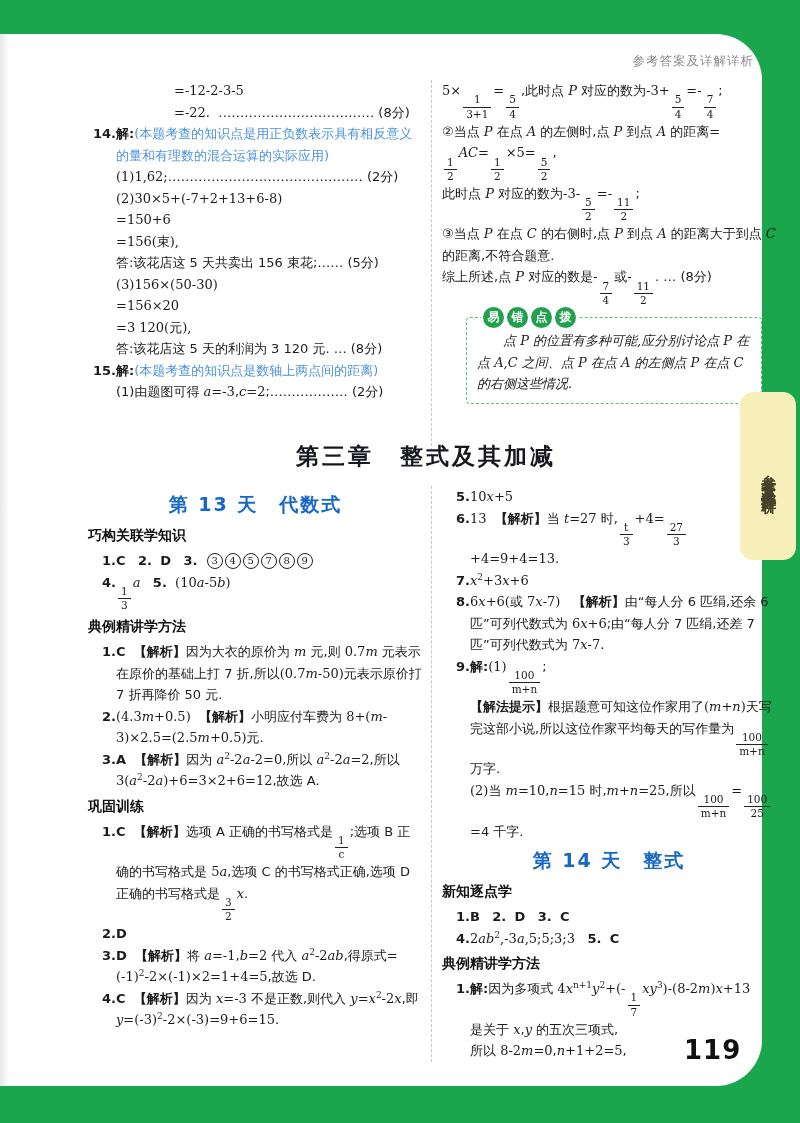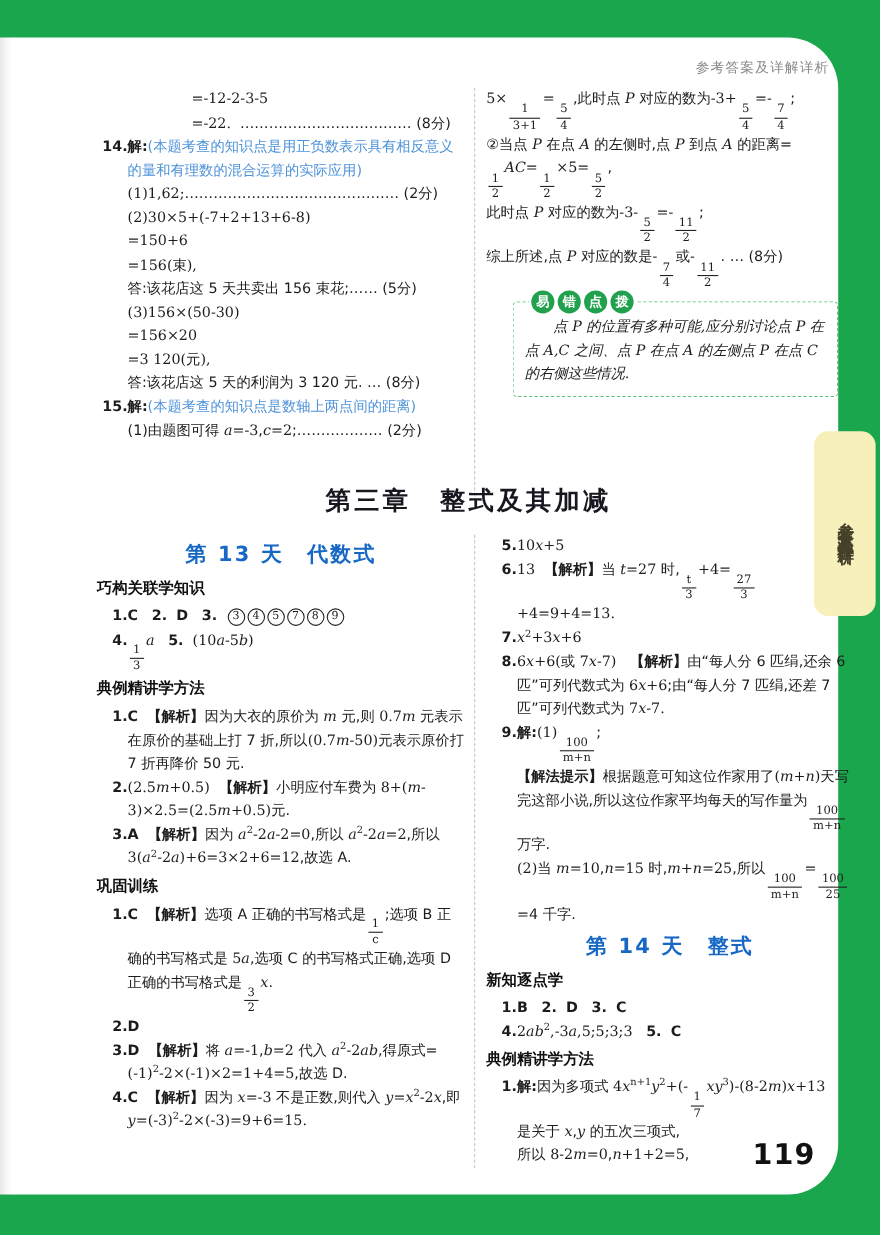--- a/index.html
+++ b/index.html
@@ -128,20 +128,21 @@
           </div>
         </div>
       </div>
     <div class="colR">
         <div class="it">
           <div class="ibody">
             <div class="p"><span class="mm">5×</span><span class="fr"><span class="n">1</span><span class="d">3+1</span></span><span class="mm">=</span><span class="fr"><span class="n">5</span><span class="d">4</span></span><span class="t">,此时点 </span><span class="vv">P</span><span class="t"> 对应的数为</span><span class="mm">-3+</span><span class="fr"><span class="n">5</span><span class="d">4</span></span><span class="mm">=-</span><span class="fr"><span class="n">7</span><span class="d">4</span></span><span class="t">;</span></div>
             <div class="p"><span class="t">②当点 </span><span class="vv">P</span><span class="t"> 在点 </span><span class="vv">A</span><span class="t"> 的左侧时,点 </span><span class="vv">P</span><span class="t"> 到点 </span><span class="vv">A</span><span class="t"> 的距离=</span></div>
             <div class="p"><span class="fr"><span class="n">1</span><span class="d">2</span></span><span class="vv">AC</span><span class="mm">=</span><span class="fr"><span class="n">1</span><span class="d">2</span></span><span class="mm">×5=</span><span class="fr"><span class="n">5</span><span class="d">2</span></span><span class="t">,</span></div>
             <div class="p"><span class="t">此时点 </span><span class="vv">P</span><span class="t"> 对应的数为</span><span class="mm">-3-</span><span class="fr"><span class="n">5</span><span class="d">2</span></span><span class="mm">=-</span><span class="fr"><span class="n">11</span><span class="d">2</span></span><span class="t">;</span></div>
+            <div class="p"><span class="t">③当点 </span><span class="vv">P</span><span class="t"> 在点 </span><span class="vv">C</span><span class="t"> 的右侧时,点 </span><span class="vv">P</span><span class="t"> 到点 </span><span class="vv">A</span><span class="t"> 的距离大于到点 </span><span class="vv">C</span><span class="t"> 的距离,不符合题意.</span></div>
             <div class="p"><span class="t">综上所述,点 </span><span class="vv">P</span><span class="t"> 对应的数是</span><span class="mm">-</span><span class="fr"><span class="n">7</span><span class="d">4</span></span><span class="t">或</span><span class="mm">-</span><span class="fr"><span class="n">11</span><span class="d">2</span></span><span class="t">. … (8分)</span></div>
           </div>
         </div>
         <div class="tip">
           <div class="tipbadge">
             <span class="tc">易</span>
             <span class="tc">错</span>
             <span class="tc">点</span>
             <span class="tc">拨</span>
           </div>
@@ -171,21 +172,21 @@
         <div class="sec">典例精讲学方法</div>
         <div class="it">
           <div class="inum">1.</div>
           <div class="ibody">
             <div class="p"><span class="bb">C</span><span class="t">  </span><span class="bb">【解析】</span><span class="t">因为大衣的原价为 </span><span class="vv">m</span><span class="t"> 元,则 </span><span class="mm">0.7</span><span class="vv">m</span><span class="t"> 元表示在原价的基础上打 7 折,所以</span><span class="mm">(0.7</span><span class="vv">m</span><span class="mm">-50)</span><span class="t">元表示原价打 7 折再降价 50 元.</span></div>
           </div>
         </div>
         <div class="it">
           <div class="inum">2.</div>
           <div class="ibody">
-            <div class="p"><span class="mm">(2.5</span><span class="vv">m</span><span class="mm">+0.5)</span><span class="t">  </span><span class="bb">【解析】</span><span class="t">小明应付车费为 </span><span class="mm">8+(</span><span class="vv">m</span><span class="mm">-3)×2.5=(2.5</span><span class="vv">m</span><span class="mm">+0.5)</span><span class="t">元.</span></div>
+            <div class="p"><span class="mm">(4.3</span><span class="vv">m</span><span class="mm">+0.5)</span><span class="t">  </span><span class="bb">【解析】</span><span class="t">小明应付车费为 </span><span class="mm">8+(</span><span class="vv">m</span><span class="mm">-3)×2.5=(2.5</span><span class="vv">m</span><span class="mm">+0.5)</span><span class="t">元.</span></div>
           </div>
         </div>
         <div class="it">
           <div class="inum">3.</div>
           <div class="ibody">
             <div class="p"><span class="bb">A</span><span class="t">  </span><span class="bb">【解析】</span><span class="t">因为 </span><span class="vv">a</span><sup class="sp">2</sup><span class="mm">-2</span><span class="vv">a</span><span class="mm">-2=0</span><span class="t">,所以 </span><span class="vv">a</span><sup class="sp">2</sup><span class="mm">-2</span><span class="vv">a</span><span class="mm">=2</span><span class="t">,所以 </span><span class="mm">3(</span><span class="vv">a</span><sup class="sp">2</sup><span class="mm">-2</span><span class="vv">a</span><span class="mm">)+6=3×2+6=12</span><span class="t">,故选 A.</span></div>
           </div>
         </div>
         <div class="sec">巩固训练</div>
         <div class="it">

